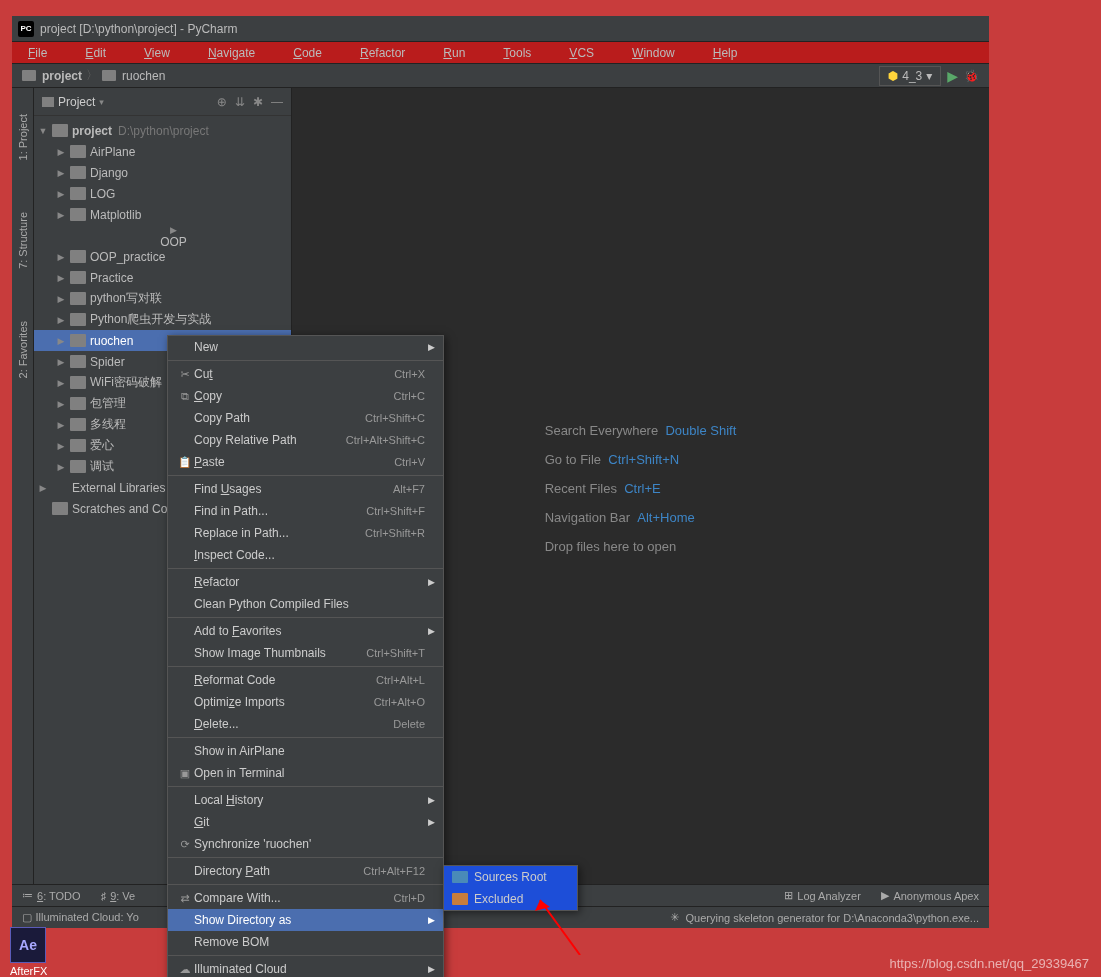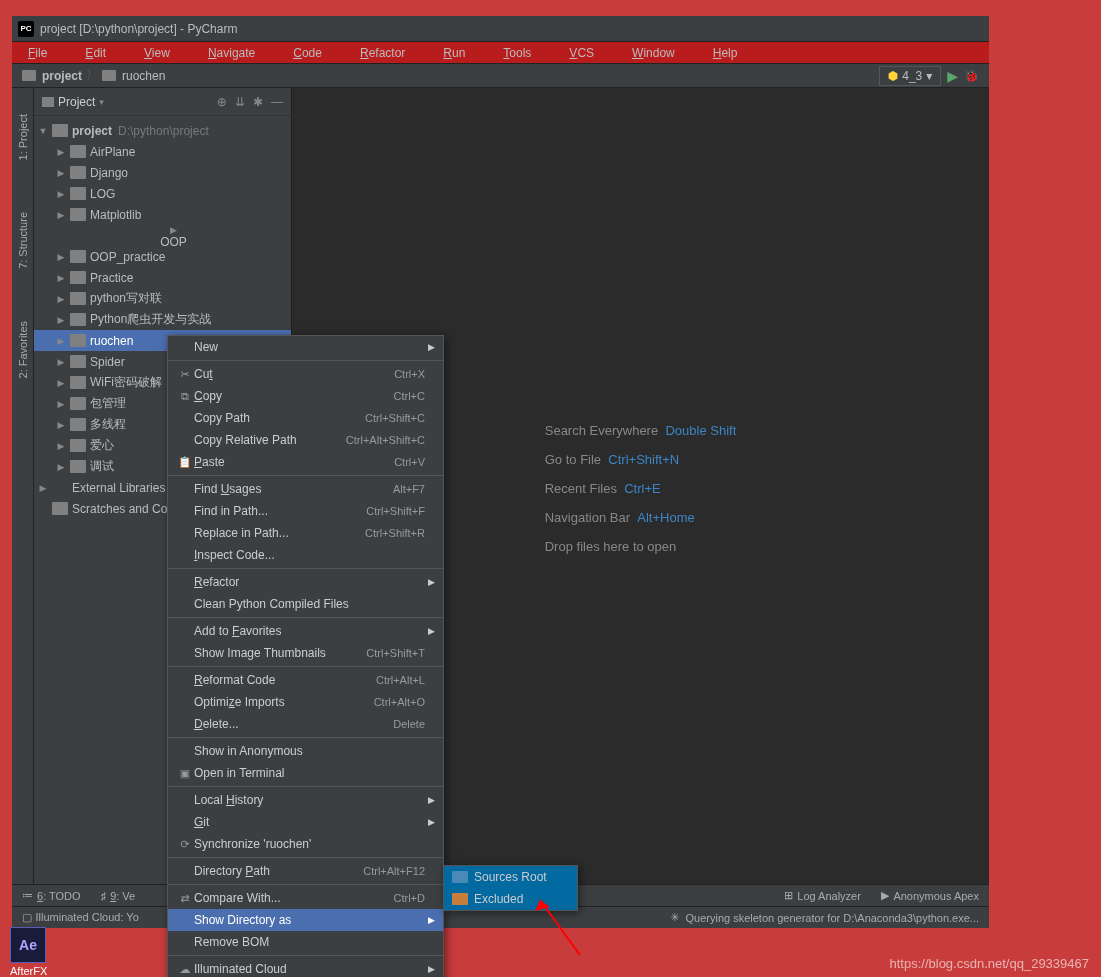--- a/index.html
+++ b/index.html
@@ -46,21 +46,21 @@
 .status-row2 { height: 22px; display: flex; align-items: center; padding: 0 10px; color: #aaa; font-size: 11px; border-top: 1px solid #222; justify-content: space-between; }
 .status-row2 .right { display: flex; align-items: center; gap: 6px; }
 .context-menu { position: absolute; left: 167px; top: 335px; width: 277px; background: #3c3f41; border: 1px solid #555; box-shadow: 2px 2px 8px rgba(0,0,0,0.5); z-index: 100; color: #ccc; font-size: 12px; }
 .context-menu .item { display: flex; align-items: center; height: 22px; padding: 0 8px; position: relative; }
 .context-menu .item.highlighted { background: #4b6eaf; color: #fff; }
 .context-menu .item .iconcol { width: 18px; text-align: center; color: #999; font-size: 11px; }
 .context-menu .item .label { flex: 1; }
 .context-menu .item .shortcut { color: #999; font-size: 11px; }
 .context-menu .item .arrow { width: 10px; text-align: right; font-size: 9px; }
 .context-menu .sep { height: 1px; background: #555; margin: 2px 0; }
-.submenu { position: absolute; left: 443px; top: 865px; width: 135px; background: #0369a1; border: 1px solid #555; box-shadow: 2px 2px 8px rgba(0,0,0,0.5); z-index: 101; color: #ccc; font-size: 12px; }
+.submenu { position: absolute; left: 443px; top: 865px; width: 135px; background: #1d4ed8; border: 1px solid #555; box-shadow: 2px 2px 8px rgba(0,0,0,0.5); z-index: 101; color: #ccc; font-size: 12px; }
 .submenu .item { display: flex; align-items: center; height: 22px; padding: 0 8px; }
 .submenu .item .iconcol { width: 16px; height: 12px; margin-right: 6px; }
 .sub-folder-blue { background: #4a8ab8; border-radius: 1px; }
 .sub-folder-orange { background: #c97d3a; border-radius: 1px; }
 .red-arrow { position: absolute; left: 530px; top: 895px; width: 60px; height: 60px; z-index: 102; pointer-events: none; }
 .watermark { position: absolute; right: 12px; bottom: 6px; color: rgba(255,255,255,0.6); font-size: 13px; z-index: 200; }
 .taskbar { position: absolute; left: 10px; bottom: 0; display: flex; gap: 16px; align-items: flex-end; color: #fff; font-size: 11px; }
 .taskbar .app { text-align: center; }
 .taskbar .app .ico { width: 36px; height: 36px; background: #1a1a3a; border: 1px solid #5b5bb8; display: flex; align-items: center; justify-content: center; color: #a8a8ff; font-size: 14px; font-weight: bold; margin-bottom: 2px; }
 .py-ico { color: #ffd43b; }
@@ -374,21 +374,21 @@
     </div>
     <div class="item">
       <span class="iconcol"></span>
       <span class="label"><u>D</u>elete...</span>
       <span class="shortcut">Delete</span>
       <span class="arrow"></span>
     </div>
     <div class="sep"></div>
     <div class="item">
       <span class="iconcol"></span>
-      <span class="label">Show in Anonymous</span>
+      <span class="label">Show in AirPlane</span>
       <span class="shortcut"></span>
       <span class="arrow"></span>
     </div>
     <div class="item">
       <span class="iconcol">▣</span>
       <span class="label">Open in Terminal</span>
       <span class="shortcut"></span>
       <span class="arrow"></span>
     </div>
     <div class="sep"></div>

